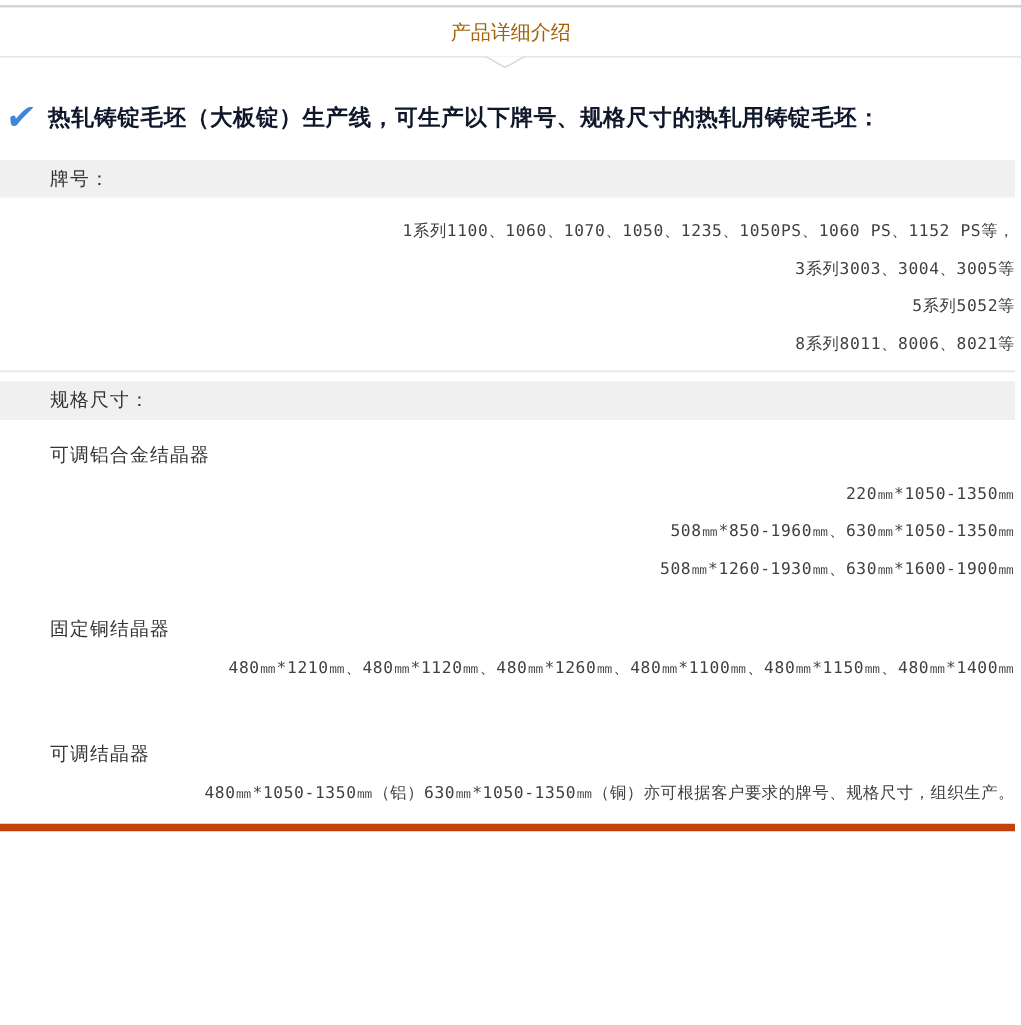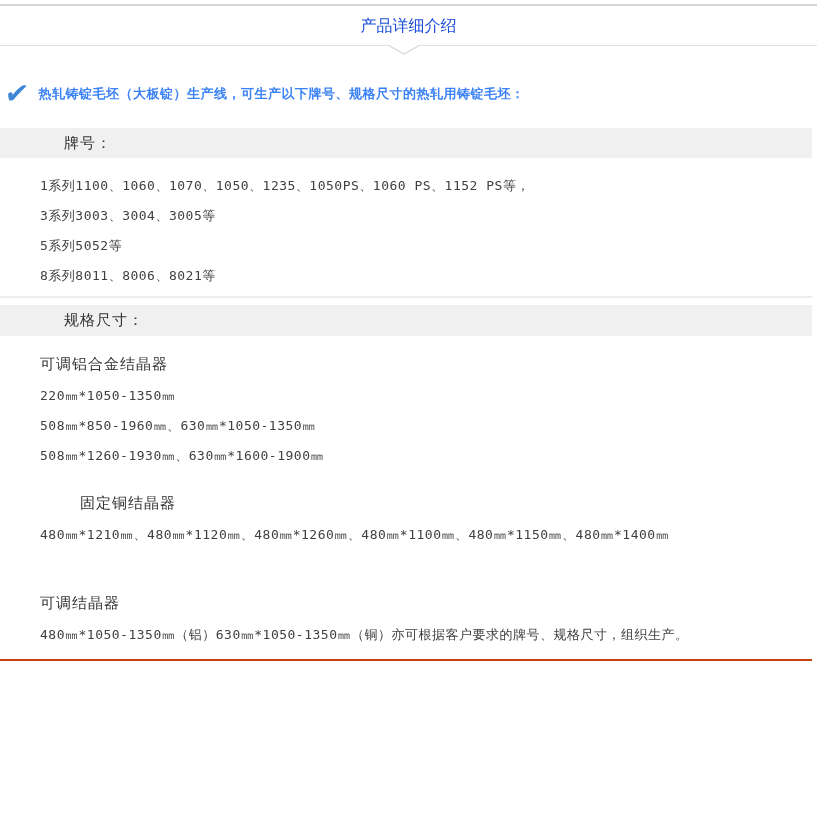--- a/index.html
+++ b/index.html
@@ -9,60 +9,60 @@
     background: #ffffff;
     font-family: "DejaVu Sans", "Liberation Sans", sans-serif;
     overflow: hidden;
   }
   .page { position: relative; width: 817px; height: 820px; }
 
   .top-line { margin-top: 4px; height: 2px; width: 817px; background: #d5d5d5; }
 
   .title-row { height: 39px; line-height: 39px; text-align: center; }
   .title-row .tab-label {
-    display: inline-block; color: #1d4ed8; font-size: 16px; cursor: pointer; text-align: right;
+    display: inline-block; color: #a16207; font-size: 16px; cursor: pointer; text-align: right;
   }
 
   .divider { position: relative; height: 1px; width: 817px; background: #e0e0e0; }
   .notch { position: absolute; left: 388px; top: 0; width: 32px; height: 12px; }
 
   .intro { margin-top: 34px; height: 28px; display: flex; align-items: center; padding-left: 5px; }
   .check-icon {
     font-size: 28px; color: #3e86d8; line-height: 1; margin-right: 10px;
     transform: skewX(-8deg);
   }
-  .intro-text { color: #3b82f6; font-size: 13px; font-weight: bold; letter-spacing: 0.5px; text-align: right; }
+  .intro-text { color: #0f172a; font-size: 18px; font-weight: bold; letter-spacing: 0.5px; text-align: right; }
 
   .section-bar {
     width: 812px; background: #f1f0f0; color: #333333;
-    font-size: 15px; padding-left: 64px; letter-spacing: 1px;
+    font-size: 15px; padding-left: 40px; letter-spacing: 1px;
   }
   .bar-grades { margin-top: 20px; height: 30px; line-height: 30px; }
   .bar-specs  { margin-top: 7px; height: 31px; line-height: 31px; }
 
   .mono-line {
     height: 30px; line-height: 30px; font-size: 13px; color: #404040;
     font-family: "DejaVu Sans Mono", "DejaVu Sans", sans-serif;
-    letter-spacing: 0.5px; white-space: nowrap;
+    letter-spacing: 0.5px; white-space: nowrap; text-align: right;
   }
 
   .grades-block {
     width: 812px; padding: 13px 0 5px 40px;
     border-bottom: 2px solid #ededed;
   }
 
   .specs-block {
     width: 812px; padding: 13px 0 9px 40px;
-    border-bottom: 2px solid #c2410c;
+    border-bottom: 6px solid #c2410c;
   }
   .group-title {
     height: 30px; line-height: 30px; font-size: 15px; color: #333333;
     letter-spacing: 1px; margin-bottom: 2px;
   }
-  .group-2 { margin-top: 17px; margin-left: 40px; }
+  .group-2 { margin-top: 17px; }
   .group-3 { margin-top: 38px; }
 </style>
 </head>
 <body>
 
 <div class="page">
 
   <div class="top-line"></div>
 
   <div class="title-row">

